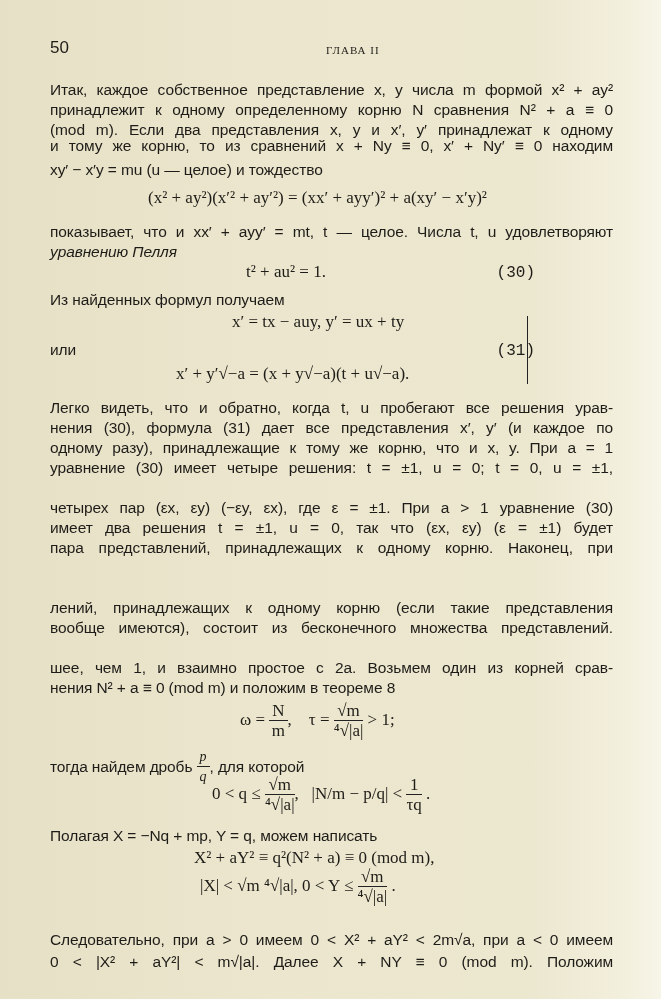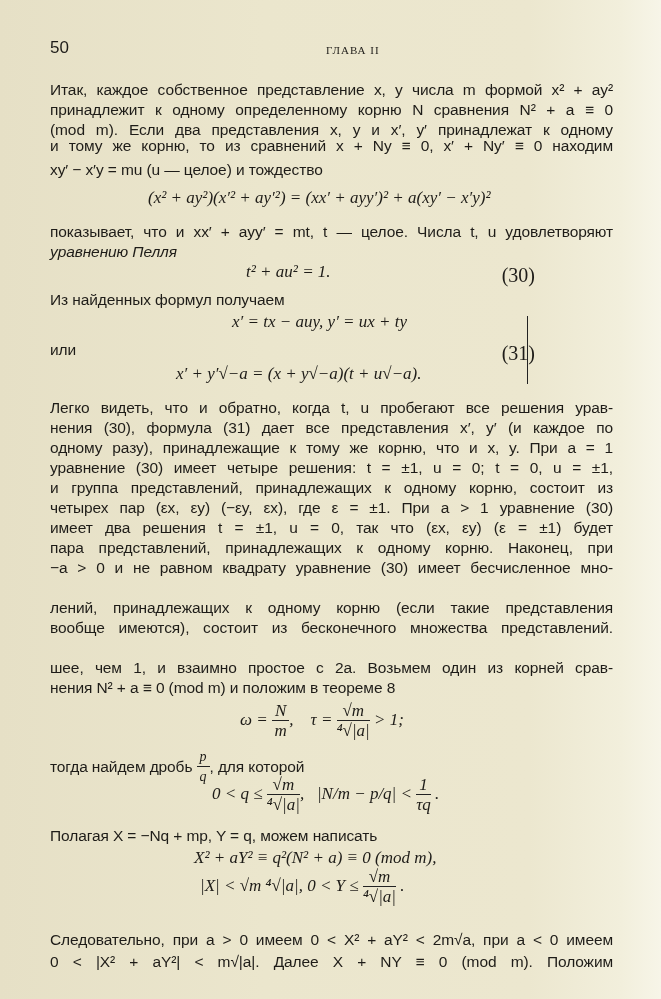--- a/index.html
+++ b/index.html
@@ -13,24 +13,24 @@
   .page { position: absolute; left: 0; top: 0; width: 583px; height: 999px; }
   .ln {
     position: absolute; left: 50px; width: 563px;
     font-size: 15.5px; line-height: 20px; white-space: nowrap;
     font-family: "Liberation Sans", sans-serif; font-stretch: condensed;
     letter-spacing: -0.1px;
   }
   .justify { text-align: justify; text-align-last: justify; }
   .m { font-family: "Liberation Serif", serif; font-style: italic; font-size: 17px; }
   .f { position: absolute; font-family: "Liberation Serif", serif; font-size: 17px; white-space: nowrap; }
-  .fi { font-style: italic; }
+  .fi { }
   .pagenum { position: absolute; left: 50px; top: 38px; font-size: 17px; font-family: "Liberation Sans", sans-serif; }
   .running { position: absolute; left: 326px; top: 44px; font-size: 11px; letter-spacing: 1px; font-family: "Liberation Serif", serif; }
-  .eqno { position: absolute; right: 48px; font-size: 20px; font-family: Liberation Serif, serif; }
+  .eqno { position: absolute; right: 48px; font-size: 16px; font-family: Liberation Mono, monospace; }
   .brace { position: absolute; left: 523px; top: 316px; width: 4px; height: 68px; border-right: 1.5px solid #222; }
   .frac { display: inline-block; vertical-align: middle; text-align: center; }
   .frac .num { display: block; border-bottom: 1px solid #222; padding: 0 3px; line-height: 18px; }
   .frac .den { display: block; line-height: 20px; }
   .sm { font-size: 14px; }
 </style>
 </head>
 <body>
 
 <div class="page">
@@ -56,25 +56,23 @@
   <div class="f fi" style="left:232px; top:312px">x′ = tx − auy,   y′ = ux + ty</div>
   <div class="ln" style="top:340px; width:60px">или</div>
   <div class="f fi" style="left:176px; top:364px">x′ + y′√−a = (x + y√−a)(t + u√−a).</div>
   <div class="brace"></div>
   <div class="eqno" style="top:342px">(31)</div>
 
   <div class="ln justify" style="top:398px">Легко видеть, что и обратно, когда t, u пробегают все решения урав-</div>
   <div class="ln justify" style="top:418px">нения (30), формула (31) дает все представления x′, y′ (и каждое по</div>
   <div class="ln justify" style="top:438px">одному разу), принадлежащие к тому же корню, что и x, y. При a = 1</div>
   <div class="ln justify" style="top:458px">уравнение (30) имеет четыре решения: t = ±1, u = 0; t = 0, u = ±1,</div>
-  <div class="ln justify" style="top:478px">и группа представлений, принадлежащих к одному корню, состоит из</div>
   <div class="ln justify" style="top:498px">четырех пар (εx, εy) (−εy, εx), где ε = ±1. При a &gt; 1 уравнение (30)</div>
   <div class="ln justify" style="top:518px">имеет два решения t = ±1, u = 0, так что (εx, εy) (ε = ±1) будет</div>
   <div class="ln justify" style="top:538px">пара представлений, принадлежащих к одному корню. Наконец, при</div>
-  <div class="ln justify" style="top:558px">−a &gt; 0 и не равном квадрату уравнение (30) имеет бесчисленное мно-</div>
   <div class="ln justify" style="top:598px">лений, принадлежащих к одному корню (если такие представления</div>
   <div class="ln justify" style="top:618px">вообще имеются), состоит из бесконечного множества представлений.</div>
 
   <div class="ln justify" style="top:658px">шее, чем 1, и взаимно простое с 2a. Возьмем один из корней срав-</div>
   <div class="ln" style="top:678px">нения N² + a ≡ 0 (mod m) и положим в теореме 8</div>
 
   <div class="f fi" style="left:240px; top:702px">
     <span>ω =</span>
     <span class="frac"><span class="num">N</span><span class="den">m</span></span>,&nbsp;&nbsp;&nbsp;
     <span>τ =</span>

